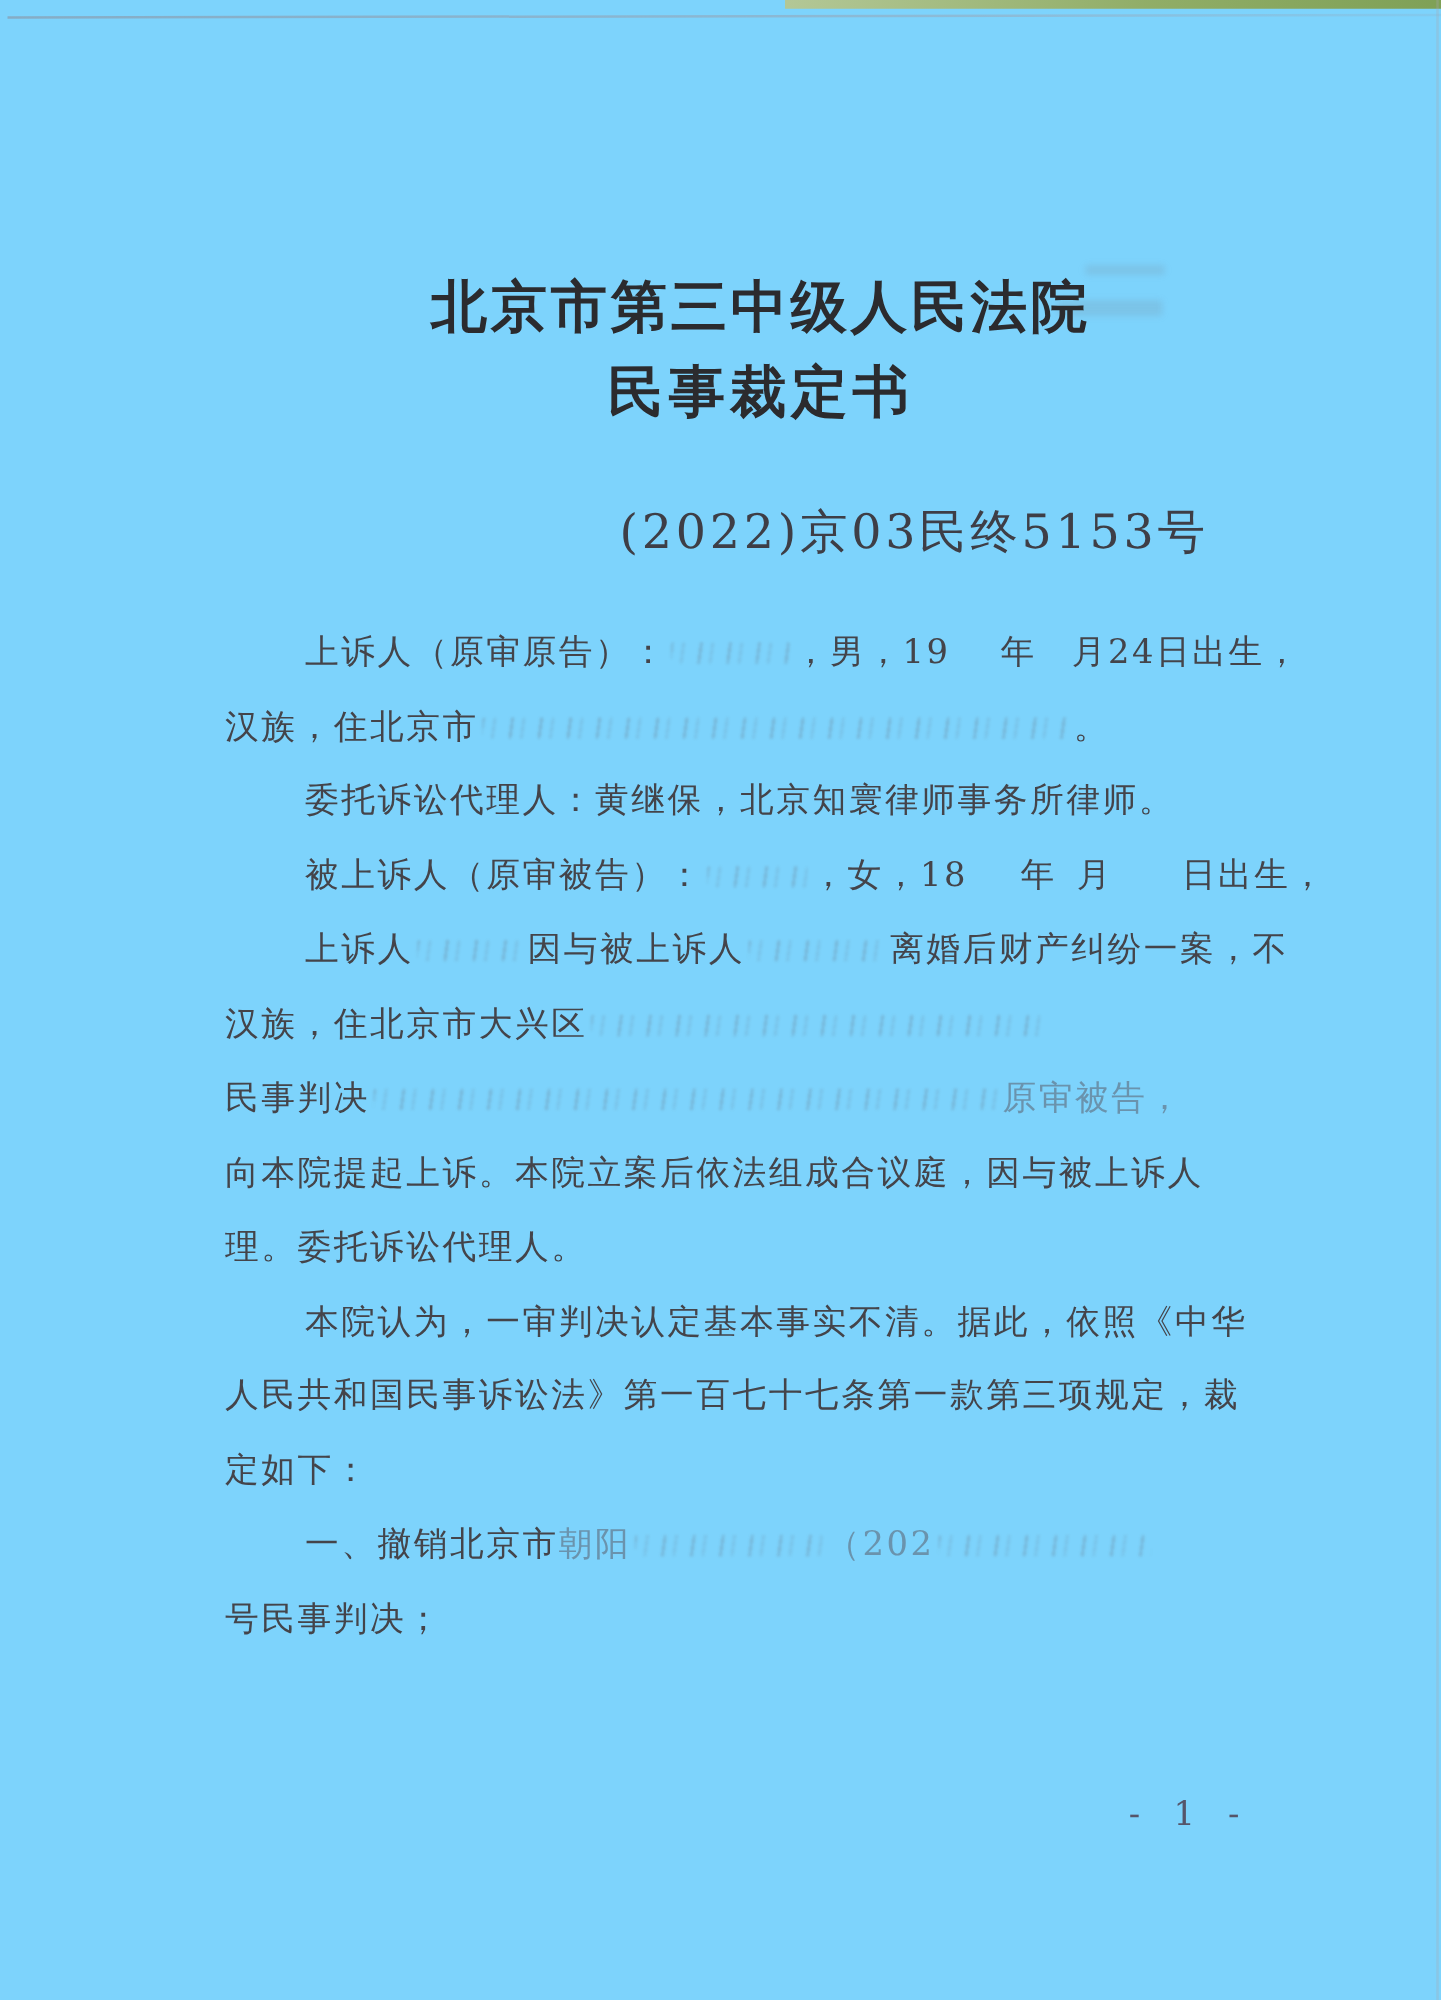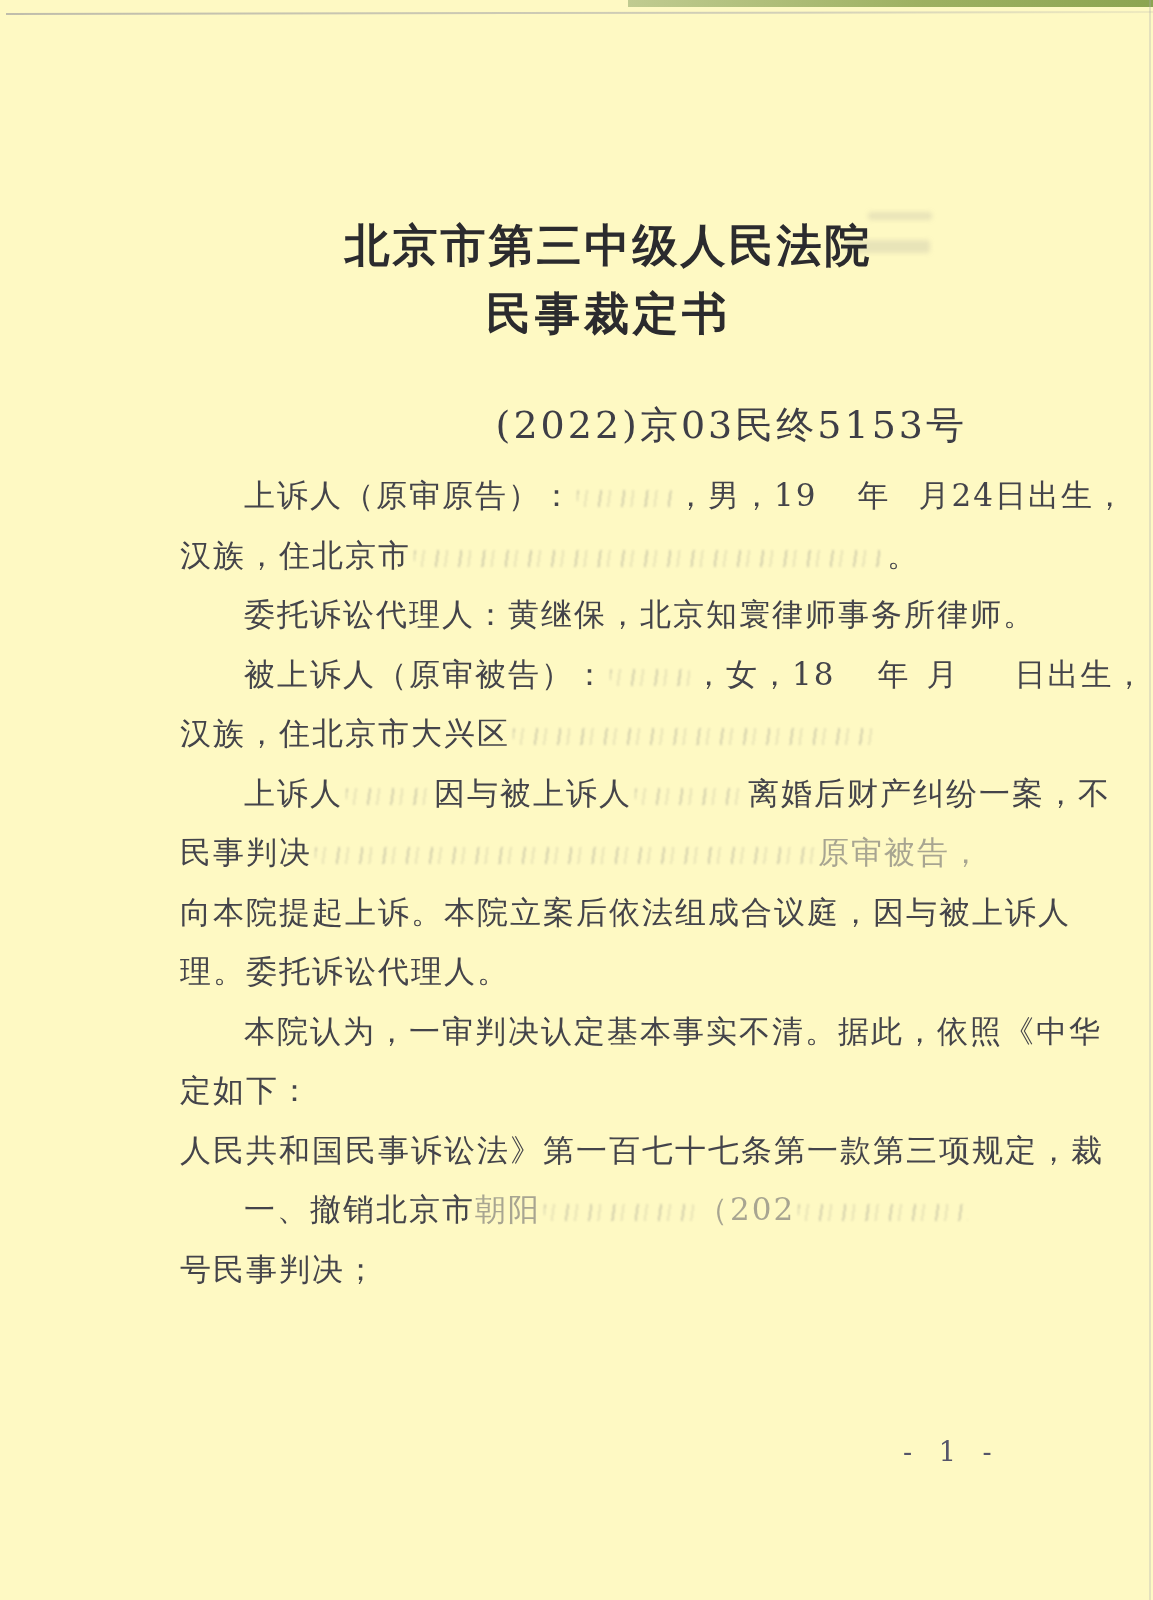--- a/index.html
+++ b/index.html
@@ -1,21 +1,21 @@
 <!DOCTYPE html>
 <html lang="zh"><head>
 <meta charset="utf-8">
 <style>
   html, body { margin: 0; padding: 0; background: #e8e8e8; }
   .page {
     position: relative;
     width: 1153px;
     height: 1600px;
     margin: 0 auto;
-    background: #fef9c3;
+    background: #7dd3fc;
     overflow: hidden;
     font-family: "DejaVu Serif", "Liberation Serif", serif;
     color: #44444a;
   }
   
   .edge-strip {
     position: absolute; top: 0; left: 628px; right: 0; height: 7px;
     background: linear-gradient(90deg, #b9c68b 0%, #93a957 55%, #7f9b44 100%);
     opacity: .9;
   }
@@ -46,22 +46,22 @@
     white-space: nowrap;
   }
   .case-number {
     position: absolute; top: 400px; right: 186px;
     font-size: 38px; letter-spacing: 3px; color: #3e3e46;
     white-space: nowrap;
   }
 
   
   .doc-body {
-    position: absolute; top: 466px; left: 180px; right: 116px;
-    font-size: 31px; letter-spacing: 2px; color: #44444a;
+    position: absolute; top: 492px; left: 180px; right: 116px;
+    font-size: 27px; letter-spacing: 2px; color: #44444a;
   }
   .line { height: 59.5px; line-height: 59.5px; white-space: nowrap; }
   .line.indent { padding-left: 64px; }
   .seg-redacted {
     display: inline-block; height: 17px; vertical-align: -1px;
     margin: 0 3px; border-radius: 2px;
     background:
       repeating-linear-gradient(98deg,
         rgba(100,100,112,.38) 0 2px, transparent 2px 9px,
         rgba(100,100,112,.20) 9px 11px, transparent 11px 23px);
@@ -91,27 +91,27 @@
 
   <div class="doc-type">民事裁定书</div>
 
   <div class="case-number">(2022)京03民终5153号</div>
 
   <div class="doc-body">
       <div class="line indent"><span>上诉人（原审原告）：</span><span class="seg-redacted" style="width: 95px;"></span><span>，男，19</span><span class="seg-gap" style="width: 40px;"></span><span>年</span><span class="seg-gap" style="width: 28px;"></span><span>月24日出生，</span></div>
       <div class="line"><span>汉族，住北京市</span><span class="seg-redacted" style="width: 470px;"></span><span>。</span></div>
       <div class="line indent"><span>委托诉讼代理人：黄继保，北京知寰律师事务所律师。</span></div>
       <div class="line indent"><span>被上诉人（原审被告）：</span><span class="seg-redacted" style="width: 80px;"></span><span>，女，18</span><span class="seg-gap" style="width: 42px;"></span><span>年</span><span class="seg-gap" style="width: 16px;"></span><span>月</span><span class="seg-gap" style="width: 55px;"></span><span>日出生，</span></div>
+      <div class="line indent"><span>上诉人</span><span class="seg-redacted" style="width: 85px;"></span><span>因与被上诉人</span><span class="seg-redacted" style="width: 110px;"></span><span>离婚后财产纠纷一案，不</span></div>
       <div class="line"><span>汉族，住北京市大兴区</span><span class="seg-redacted" style="width: 360px;"></span></div>
-      <div class="line indent"><span>上诉人</span><span class="seg-redacted" style="width: 85px;"></span><span>因与被上诉人</span><span class="seg-redacted" style="width: 110px;"></span><span>离婚后财产纠纷一案，不</span></div>
       <div class="line"><span>民事判决</span><span class="seg-redacted" style="width: 500px;"></span><span class="seg-faded">原审被告，</span></div>
       <div class="line"><span>向本院提起上诉。本院立案后依法组成合议庭，因与被上诉人</span></div>
       <div class="line"><span>理。委托诉讼代理人。</span></div>
       <div class="line indent"><span>本院认为，一审判决认定基本事实不清。据此，依照《中华</span></div>
+      <div class="line"><span>人民共和国民事诉讼法》第一百七十七条第一款第三项规定，裁</span></div>
       <div class="line"><span>定如下：</span></div>
-      <div class="line"><span>人民共和国民事诉讼法》第一百七十七条第一款第三项规定，裁</span></div>
       <div class="line indent"><span>一、撤销北京市</span><span class="seg-faded">朝阳</span><span class="seg-redacted" style="width: 150px;"></span><span class="seg-faded">（202</span><span class="seg-redacted" style="width: 170px;"></span></div>
       <div class="line"><span>号民事判决；</span></div>
     </div>
 
   <div class="page-number">- 1 -</div>
 
 </div>
 
 </body></html>

